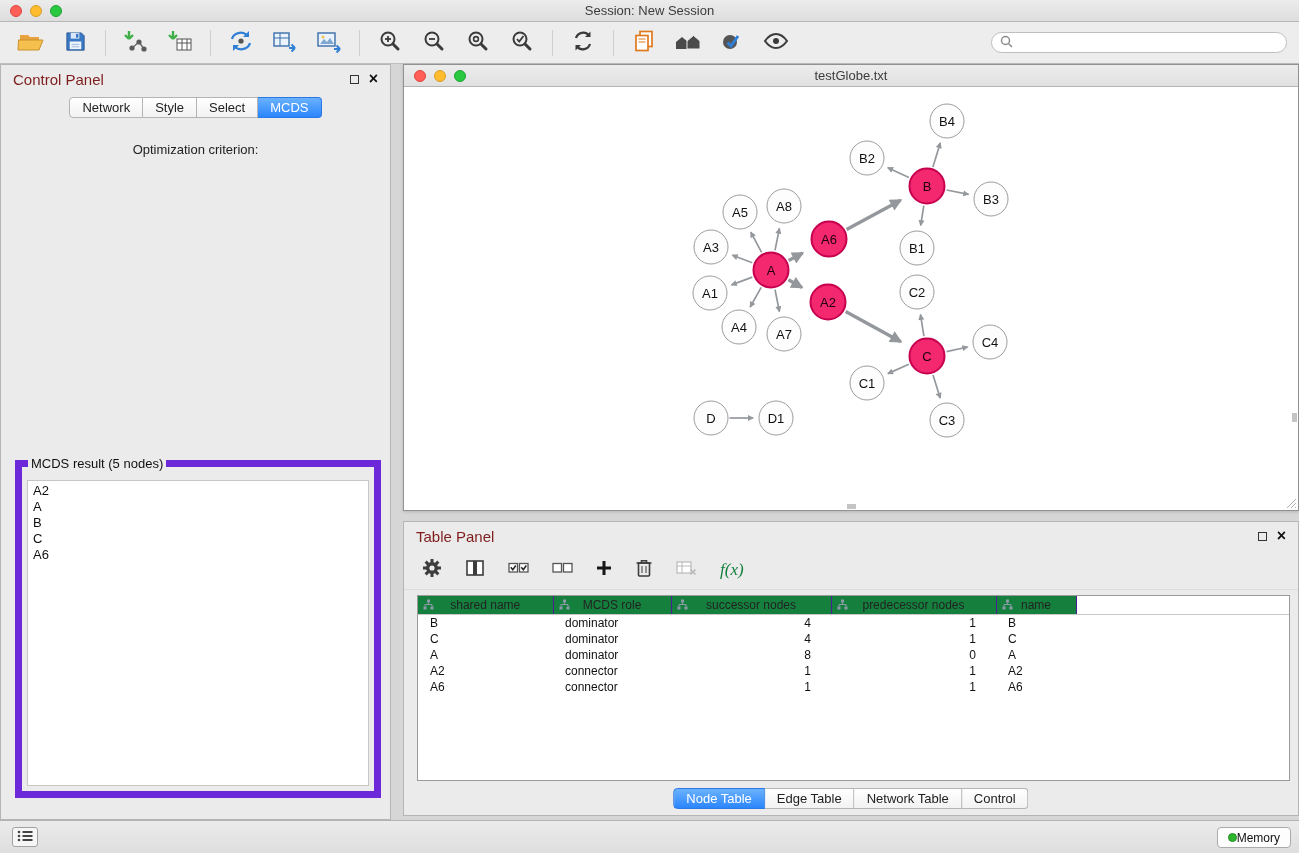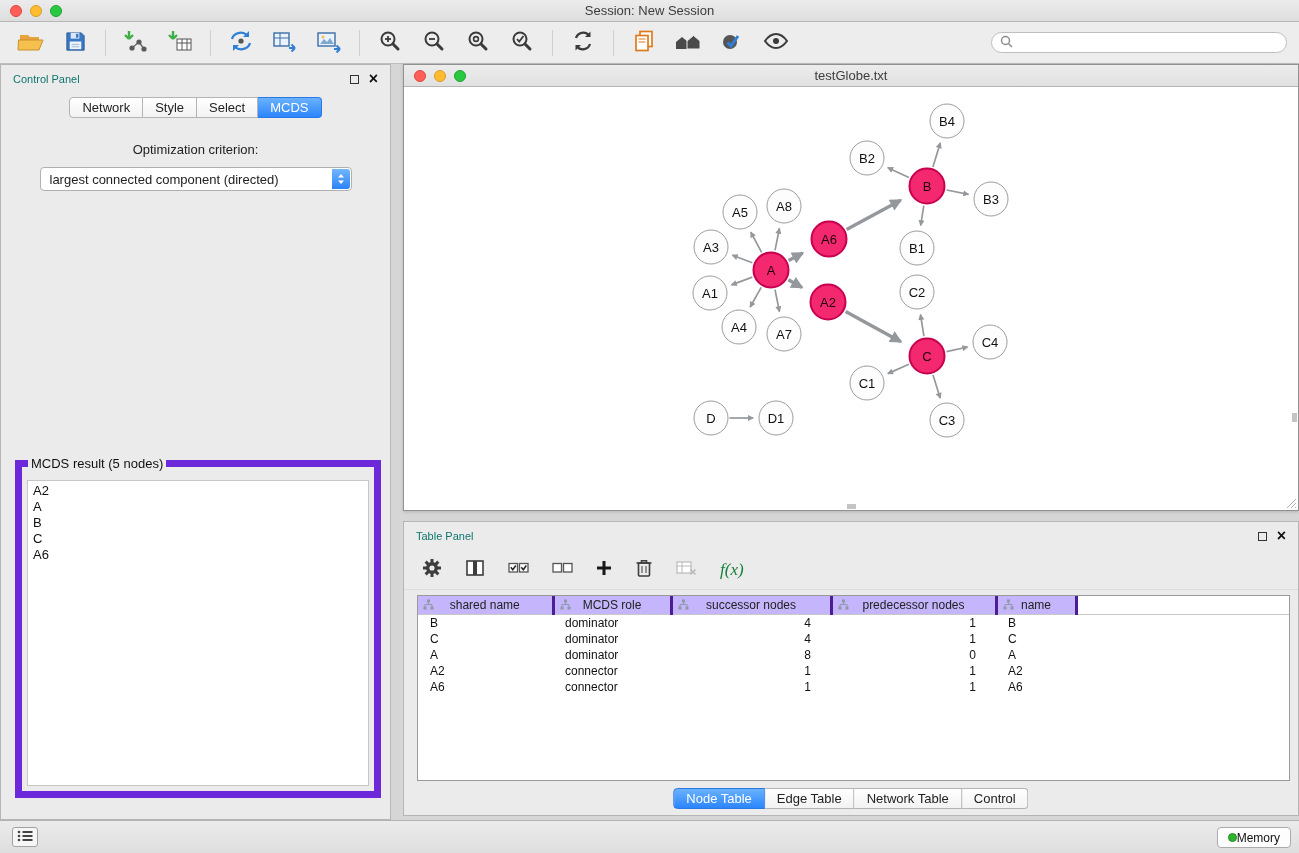--- a/index.html
+++ b/index.html
@@ -20,21 +20,21 @@
   .toolbar{position:absolute;left:0;top:22px;width:1299px;height:42px;background:#ededed;
     border-bottom:1px solid #bdbdbd;display:flex;align-items:center;padding:0 12px;gap:6px;}
   .tb{width:38px;height:34px;background:transparent;border:none;display:flex;align-items:center;justify-content:center;}
   .tsep{width:1px;height:26px;background:#cfcfcf;margin:0 5px;flex:none;}
   .searchbox{margin-left:auto;width:296px;height:21px;background:#fff;border:1px solid #bfbfbf;
     border-radius:11px;display:flex;align-items:center;padding:0 8px;gap:5px;}
   .searchbox input{border:none;outline:none;flex:1;font-size:12px;font-family:"Liberation Sans",sans-serif;background:transparent;}
 
   
   .panel-header{height:28px;display:flex;align-items:center;padding:0 12px;gap:10px;}
-  .panel-header .ph-title{font-size:11px;color:#0f766e;}
+  .panel-header .ph-title{font-size:15px;color:#7f1d1d;}
   .panel-header .sp{flex:1;}
   .float-ic{width:9px;height:9px;border:1.5px solid #333;display:inline-block;}
   .close-ic{font-size:16px;font-weight:bold;color:#111;line-height:1;}
 
   
   .seg-bar{display:flex;}
   .seg-tab{height:21px;line-height:20px;padding:0 12px;font-size:13px;
     background:linear-gradient(#ffffff,#f2f2f2);border:1px solid #b4b4b4;border-left:none;color:#222;}
   .seg-tab:first-child{border-left:1px solid #b4b4b4;border-top-left-radius:4px;border-bottom-left-radius:4px;}
   .seg-tab:last-child{border-top-right-radius:4px;border-bottom-right-radius:4px;}
@@ -74,21 +74,21 @@
 
   
   .table-panel{position:absolute;left:403px;top:521px;width:896px;height:295px;background:#ebebeb;
     border:1px solid #b5b5b5;}
   .tp-toolbar{height:40px;display:flex;align-items:center;padding-left:18px;gap:23px;border-bottom:1px solid #dcdcdc;}
   .tp-ic{background:none;border:none;display:flex;align-items:center;justify-content:center;height:28px;}
   .fx{font-family:"Liberation Serif",serif;font-style:italic;font-size:17px;color:#15803d;}
   .table-wrap{position:absolute;left:13px;right:8px;top:73px;bottom:34px;background:#fff;
     border:1px solid #9a9a9a;overflow:hidden;}
   table.node-table{border-collapse:collapse;table-layout:fixed;width:100%;font-size:12px;}
-  .node-table th{height:18px;background:#c4b5fd;border-right:3px solid #4c1d95;border-bottom:1px solid #c9c9c9;
+  .node-table th{height:18px;background:#15803d;border-right:1px solid #4c1d95;border-bottom:1px solid #c9c9c9;
     font-weight:normal;position:relative;text-align:center;color:#222;font-size:12px;}
   .node-table th.filler-th{background:#fff;border-right:none;}
   .col-ic{position:absolute;left:5px;top:3px;}
   .node-table td{height:16px;line-height:16px;color:#111;white-space:nowrap;overflow:hidden;}
   .node-table td.txt{padding-left:12px;text-align:left;}
   .node-table td.num{padding-right:20px;text-align:right;}
   .tp-tabbar{position:absolute;left:50%;transform:translateX(-50%);bottom:6px;}
 
   
   .status-bar{position:absolute;left:0;bottom:0;width:1299px;height:33px;
@@ -257,29 +257,20 @@
   </div>
   <div class="cp-tabbar">
     <div class="seg-bar">
         <div class="seg-tab">Network</div>
         <div class="seg-tab">Style</div>
         <div class="seg-tab">Select</div>
         <div class="seg-tab active">MCDS</div>
       </div>
   </div>
   <div class="opt-label">Optimization criterion:</div>
-  <div class="dropdown">
-    <span>largest connected component (directed)</span>
-    <span class="dd-stepper">
-        <svg width="8" height="12" viewBox="0 0 8 12">
-          <path d="M4 1L7 4.5H1z" fill="#fff"></path>
-          <path d="M4 11L1 7.5H7z" fill="#fff"></path>
-        </svg>
-      </span>
-  </div>
   <fieldset class="result-box">
     <legend>MCDS result (5 nodes)</legend>
     <div class="result-list">
         <div class="result-item">A2</div>
         <div class="result-item">A</div>
         <div class="result-item">B</div>
         <div class="result-item">C</div>
         <div class="result-item">A6</div>
       </div>
   </fieldset>

